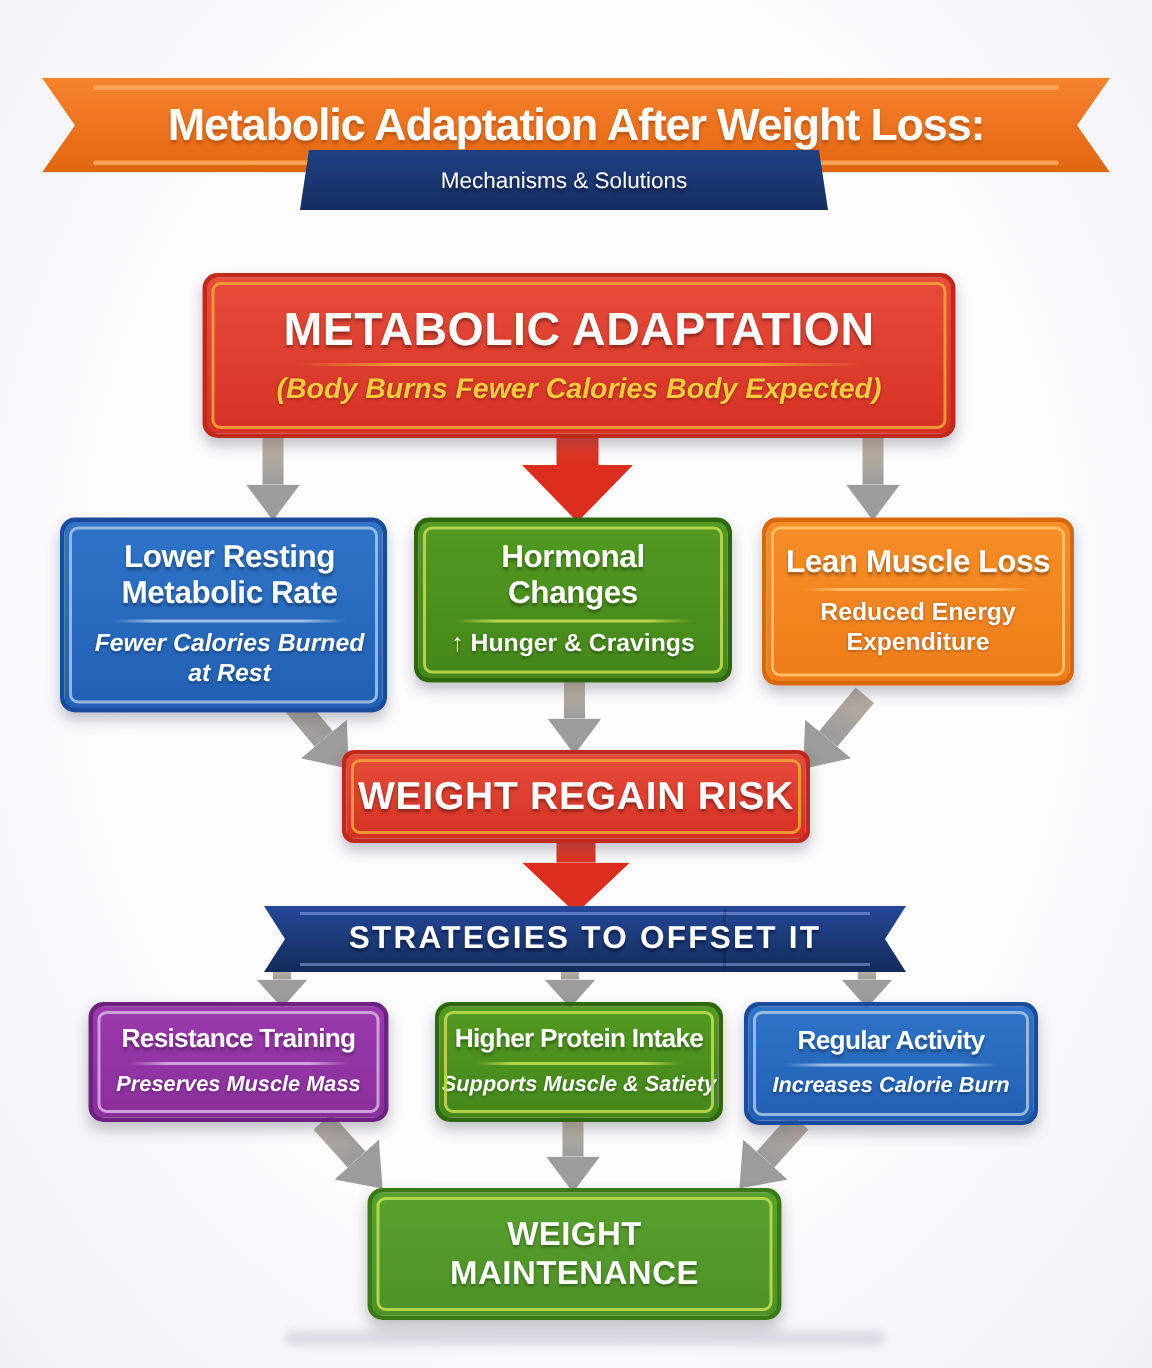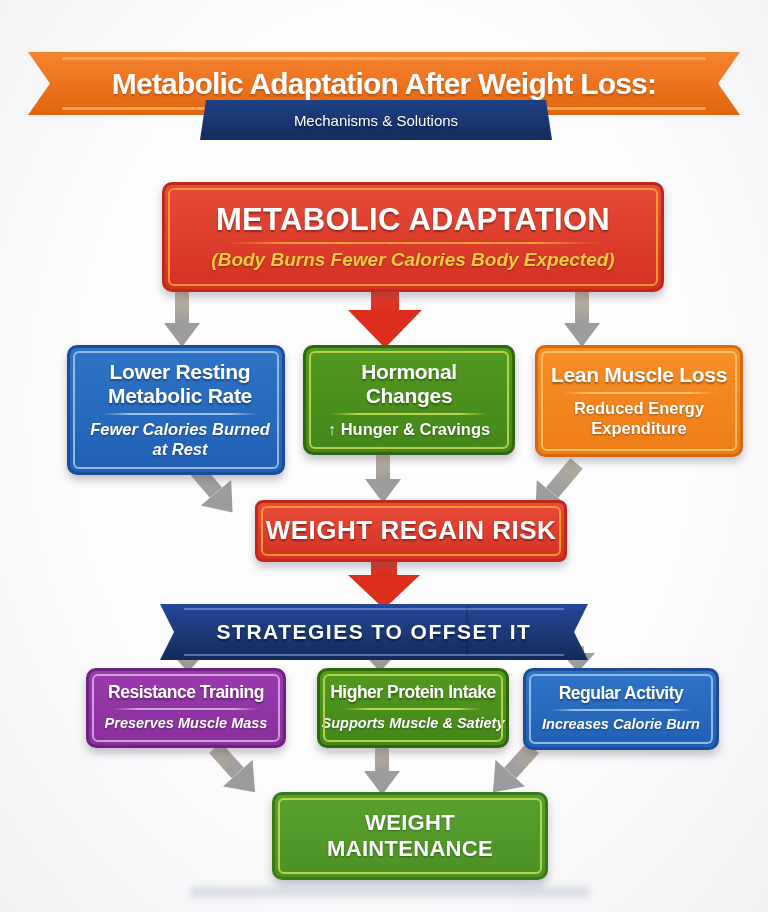--- a/index.html
+++ b/index.html
@@ -18,38 +18,38 @@
     color:#fff;font-weight:bold;font-size:30px;letter-spacing:-.8px;white-space:nowrap;
     text-shadow:0 2px 2px rgba(120,50,0,.4);}
 
   .banner-sub{position:absolute;left:200px;top:100px;width:352px;height:40px;z-index:4;
     background:linear-gradient(180deg,#1e4184,#142d60);
     clip-path:polygon(6px 0,calc(100% - 6px) 0,100% 100%,0 100%);
     display:flex;align-items:center;justify-content:center;
     box-shadow:0 3px 6px rgba(0,0,0,.25);}
   .banner-sub div{color:#fff;font-weight:normal;font-size:15px;text-shadow:0 2px 2px rgba(0,0,20,.5);}
 
-  .banner-strat{position:absolute;left:160px;top:604px;width:428px;height:56px;z-index:3;
+  .banner-strat{position:absolute;left:176px;top:604px;width:428px;height:44px;z-index:3;
     background:linear-gradient(180deg,#24479a 0%, var(--navy,#1b3a78) 50%, #132b5c 100%);
     clip-path:polygon(0 0,100% 0,calc(100% - 14px) 50%,100% 100%,0 100%,14px 50%);
     filter:drop-shadow(0 3px 3px rgba(0,0,40,.3));}
   .banner-strat .line{position:absolute;left:24px;right:24px;height:2px;background:rgba(140,170,225,.55);}
   .banner-strat .line.t{top:4px;} .banner-strat .line.b{bottom:4px;}
   .banner-strat .seam{position:absolute;left:306px;top:2px;bottom:2px;width:2px;background:rgba(0,0,30,.18);}
   .banner-strat .txt{position:absolute;inset:0;display:flex;align-items:center;justify-content:center;
     color:#fff;font-weight:bold;font-size:21px;letter-spacing:1.5px;white-space:nowrap;
     text-shadow:0 2px 2px rgba(0,0,30,.5);}
 
   
   .node{position:absolute;z-index:2;border-radius:10px;
     background:linear-gradient(180deg,var(--fill2,#888),var(--fill,#666));
     border:3px solid var(--rim,#444);
     box-shadow:0 5px 9px rgba(60,60,75,.30);
     display:flex;flex-direction:column;align-items:center;justify-content:center;
-    box-sizing:border-box;padding:6px 10px;margin-left:27px;}
+    box-sizing:border-box;padding:6px 10px;}
   .node::before{content:"";position:absolute;inset:3px;border:2px solid var(--inner,#ccc);
     border-radius:6px;pointer-events:none;opacity:.95;}
   .node .ttl{color:#fff;font-weight:bold;text-align:center;line-height:1.14;
     text-shadow:0 2px 2px rgba(0,0,0,.35);}
   .node .div{height:2px;align-self:stretch;margin:5px 14px;
     background:linear-gradient(90deg,transparent,var(--inner,#ccc) 18%,var(--inner,#ccc) 82%,transparent);}
   .node .dtl{color:#fff;font-weight:bold;text-align:center;line-height:1.2;
     text-shadow:0 1px 2px rgba(0,0,0,.35);}
   .dtl.it{font-style:italic;}
 

